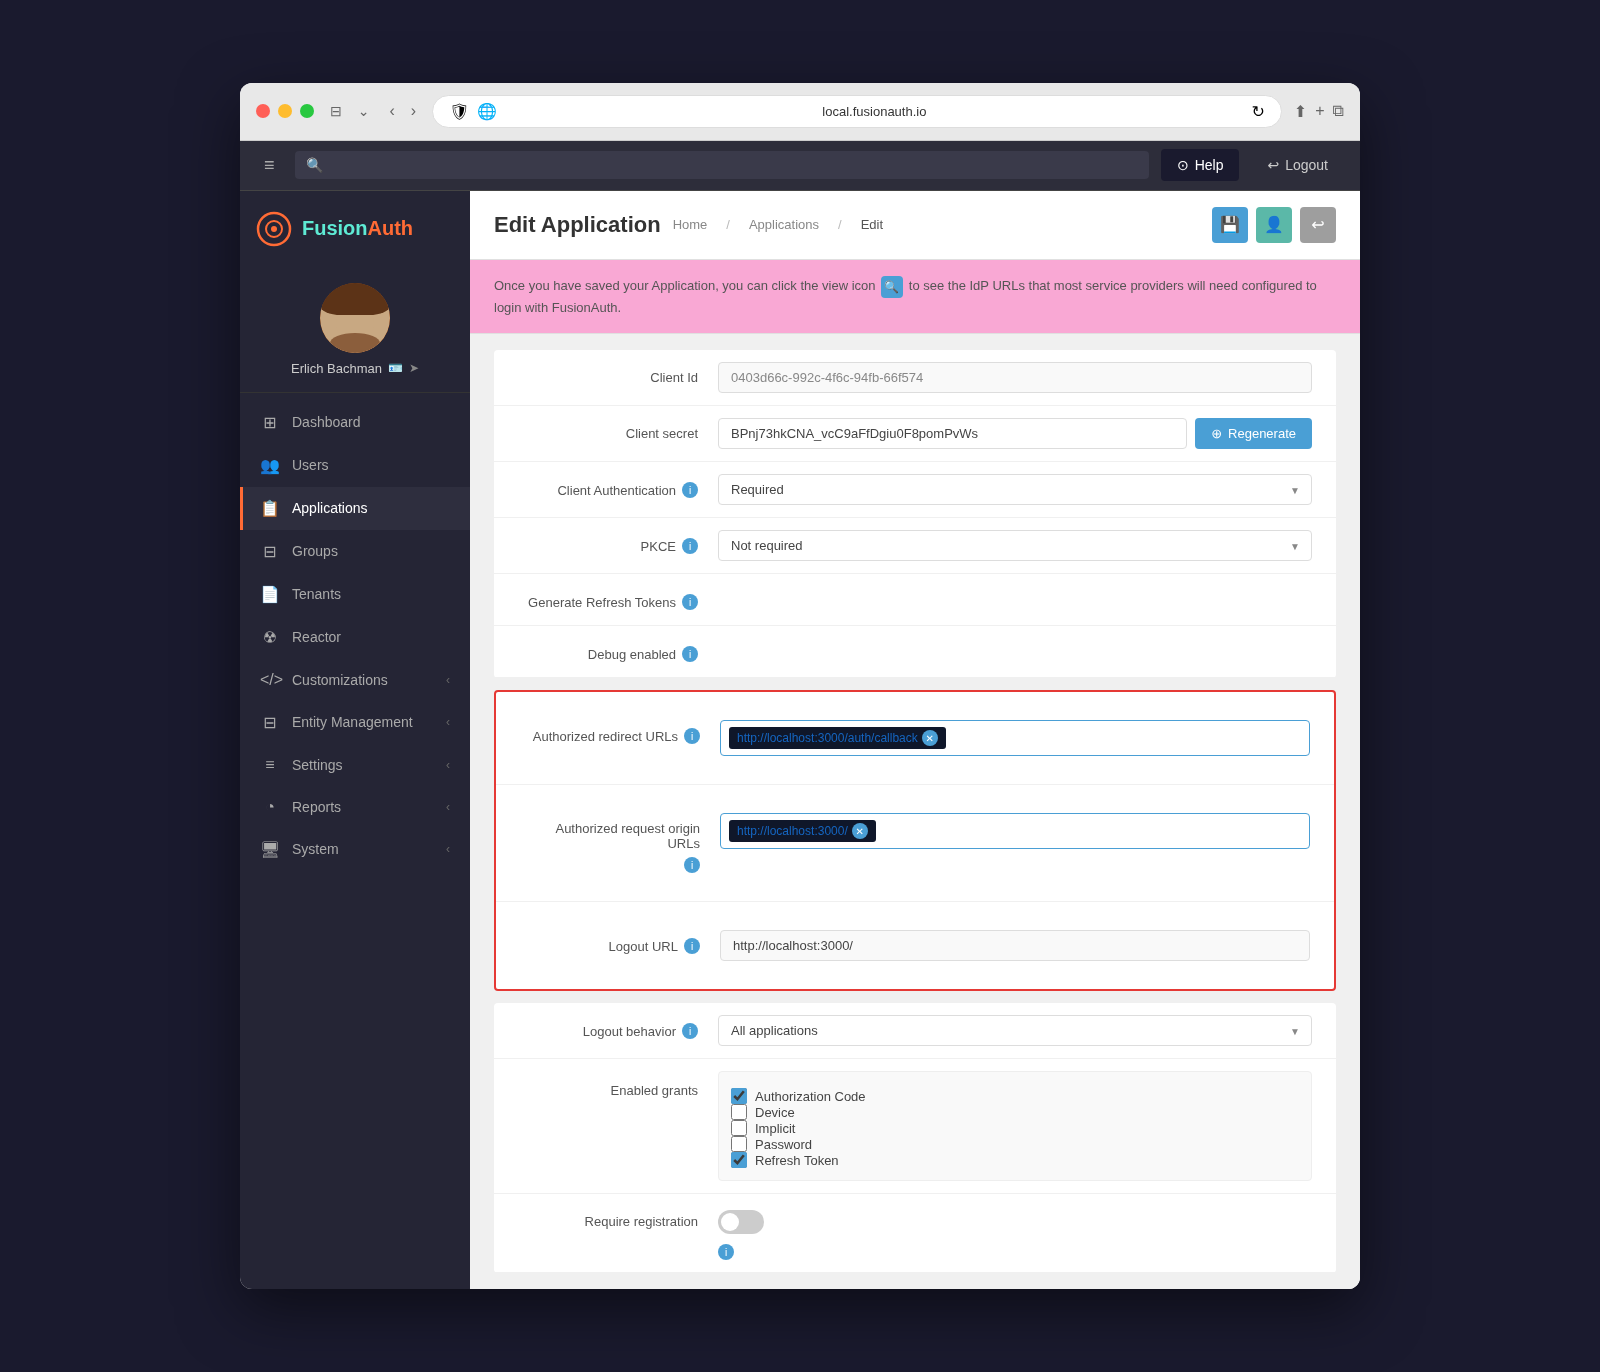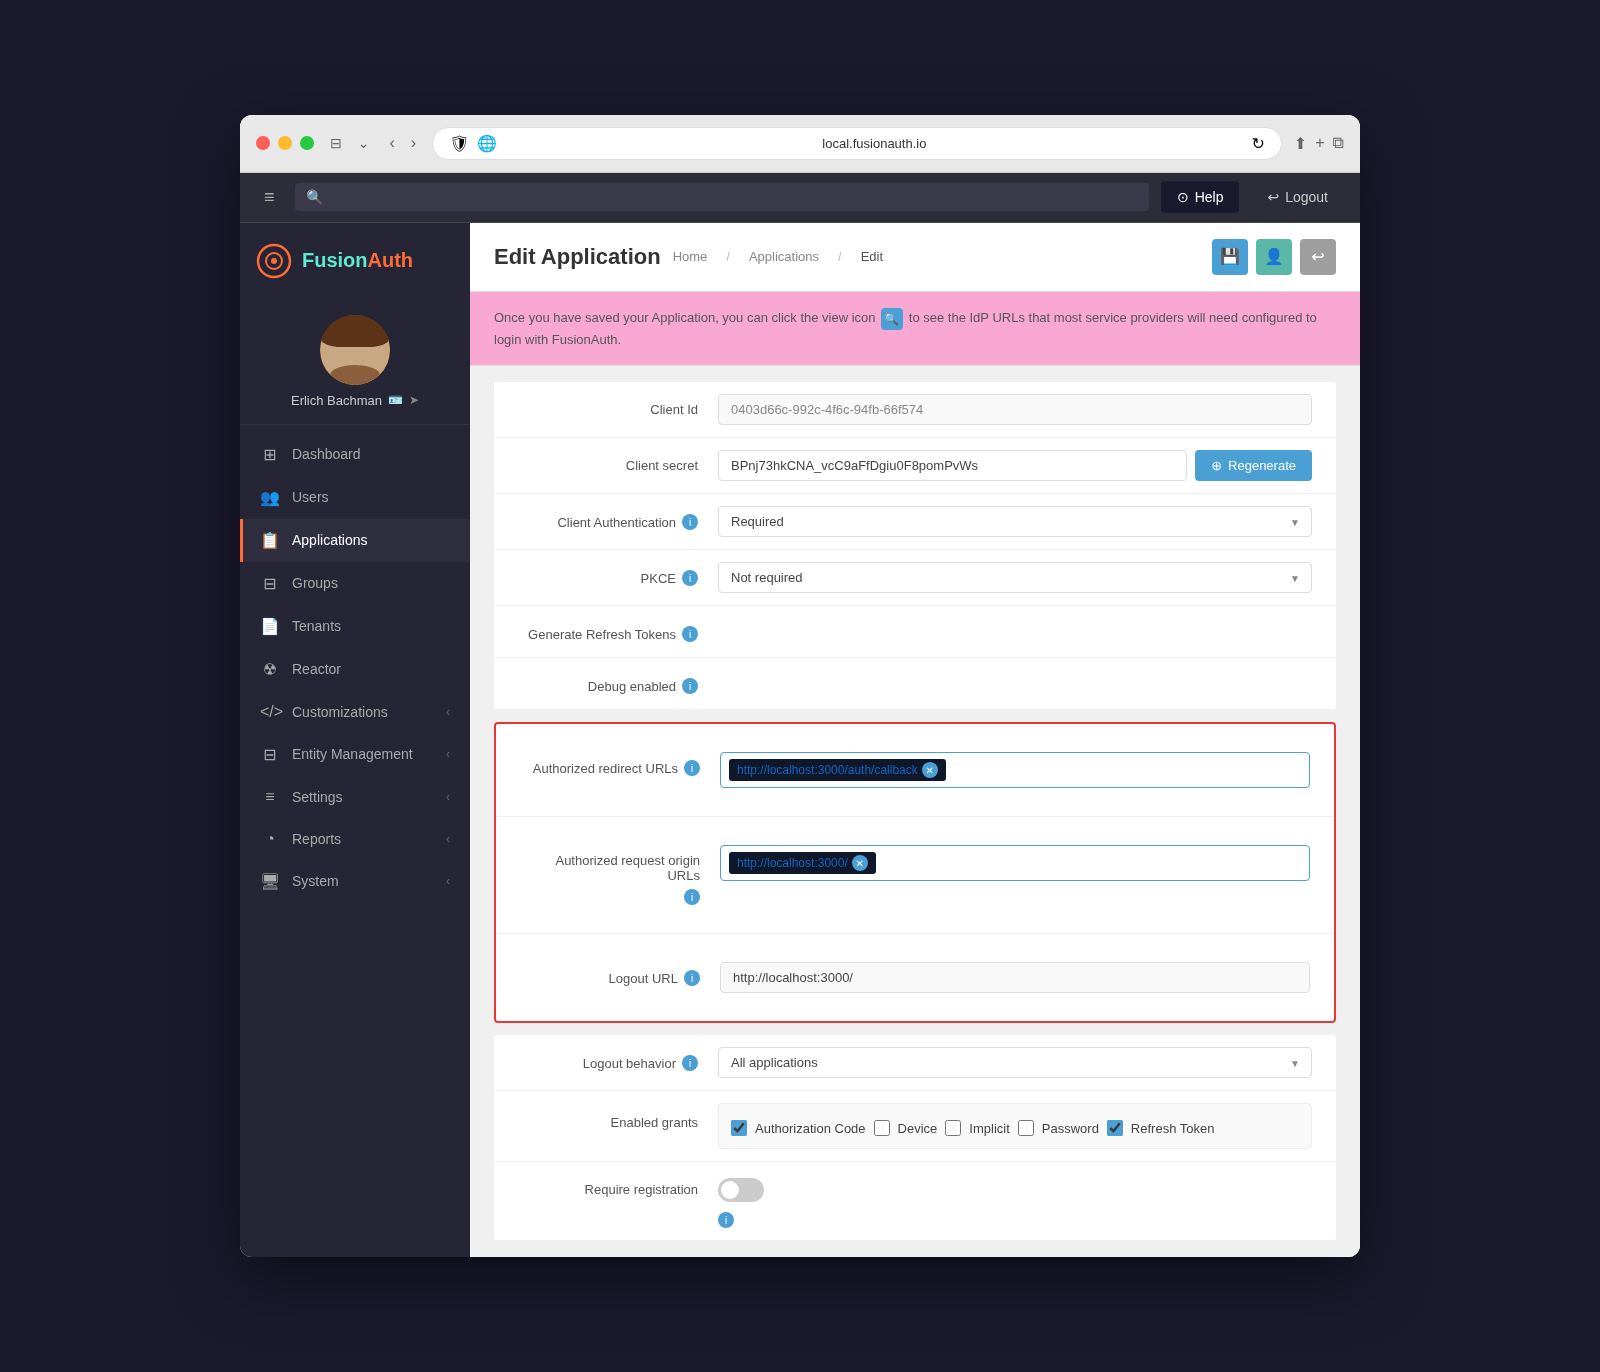--- a/index.html
+++ b/index.html
@@ -107,21 +107,21 @@
     .highlighted-section { border: 2px solid #e53935; border-radius: 4px; margin: 12px 0; background: white; }
     .highlighted-row { padding: 28px 24px; display: flex; align-items: flex-start; min-height: 52px; border-bottom: 1px solid #f0f0f0; }
     .highlighted-row:last-child { border-bottom: none; }
 
     
     .tag-input { display: flex; flex-wrap: wrap; gap: 4px; padding: 4px 8px; border: 1px solid #4a9fd5; border-radius: 4px; background: white; min-height: 36px; align-items: center; }
     .tag { display: inline-flex; align-items: center; gap: 4px; background: #0f172a; color: #1565c0; padding: 3px 8px; border-radius: 3px; font-size: 12px; }
     .tag-remove { cursor: pointer; color: #1565c0; font-size: 14px; display: flex; align-items: center; background: #4a9fd5; color: white; border-radius: 50%; width: 16px; height: 16px; justify-content: center; font-size: 10px; }
 
     
-    .checkbox-group { display: flex; flex-direction: row; gap: 8px; padding-top: 4px; }
+    .checkbox-group { display: flex; flex-direction: column; padding-top: 4px; }
     .checkbox-item { display: flex; align-items: center; gap: 8px; font-size: 13px; color: #444; }
     .checkbox-item input[type="checkbox"] { width: 16px; height: 16px; accent-color: #4a9fd5; }
 
     
     .logout-url-input { background: #f9f9f9; border: 1px solid #ddd; }
   </style>
 </head>
 <body>
 
 <div class="browser-window">

